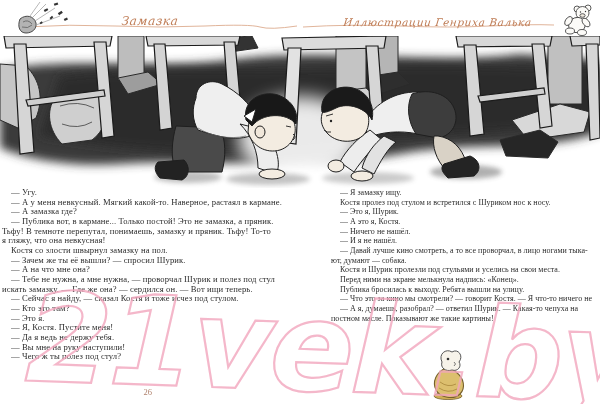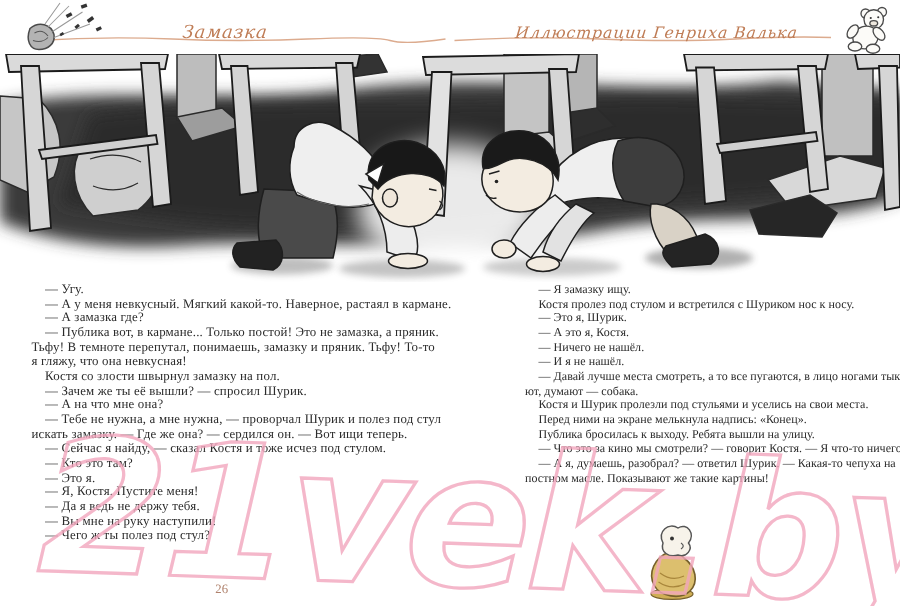--- a/index.html
+++ b/index.html
@@ -16,21 +16,21 @@
   }
   .hdr-title.left{left:70px;width:160px;font-size:12px;}
   .hdr-title.right{left:330px;width:215px;font-size:10.5px;top:16px;}
   .hdr-rule{position:absolute;top:0;left:0;pointer-events:none;}
   
   .illus{position:absolute;left:0;top:36px;}
   
   .pagetext{position:absolute;top:188px;color:#2b2b2b;}
   .pagetext.l{left:2px;width:298px;font-size:8.6px;letter-spacing:.12px;}
   .pagetext.r{left:331px;width:269px;font-size:8px;letter-spacing:.02px;}
-  .tline{white-space:nowrap;line-height:9.68px;height:9.68px;overflow:visible;margin-left:19px;}
+  .tline{white-space:nowrap;line-height:9.68px;height:9.68px;overflow:visible;}
   .tline.ind{padding-left:9px;}
   .pagenum{
     position:absolute;left:108px;top:387px;width:44px;text-align:right;
     font-size:8.5px;color:#b0826d;
   }
   
   .wm{position:absolute;left:0;top:0;pointer-events:none;}
   
   .figurine{position:absolute;left:426px;top:348px;}
 </style>
@@ -182,21 +182,21 @@
       <div class="tline ind">— Вы мне на руку наступили!</div>
       <div class="tline ind">— Чего ж ты полез под стул?</div>
     </div>
   <div class="pagetext r">
       <div class="tline ind">— Я замазку ищу.</div>
       <div class="tline ind">Костя пролез под стулом и встретился с Шуриком нос к носу.</div>
       <div class="tline ind">— Это я, Шурик.</div>
       <div class="tline ind">— А это я, Костя.</div>
       <div class="tline ind">— Ничего не нашёл.</div>
       <div class="tline ind">— И я не нашёл.</div>
-      <div class="tline ind">— Давай лучше места смотреть, а то все пугаются, в лицо ногами тыка-</div>
+      <div class="tline ind">— Давай лучше кино смотреть, а то все проворчал, в лицо ногами тыка-</div>
       <div class="tline">ют, думают — собака.</div>
       <div class="tline ind">Костя и Шурик пролезли под стульями и уселись на свои места.</div>
       <div class="tline ind">Перед ними на экране мелькнула надпись: «Конец».</div>
       <div class="tline ind">Публика бросилась к выходу. Ребята вышли на улицу.</div>
       <div class="tline ind">— Что это за кино мы смотрели? — говорит Костя. — Я что-то ничего не</div>
       <div class="tline ind">— А я, думаешь, разобрал? — ответил Шурик. — Какая-то чепуха на</div>
       <div class="tline">постном масле. Показывают же такие картины!</div>
     </div>
 
   <div class="pagenum">26</div>

